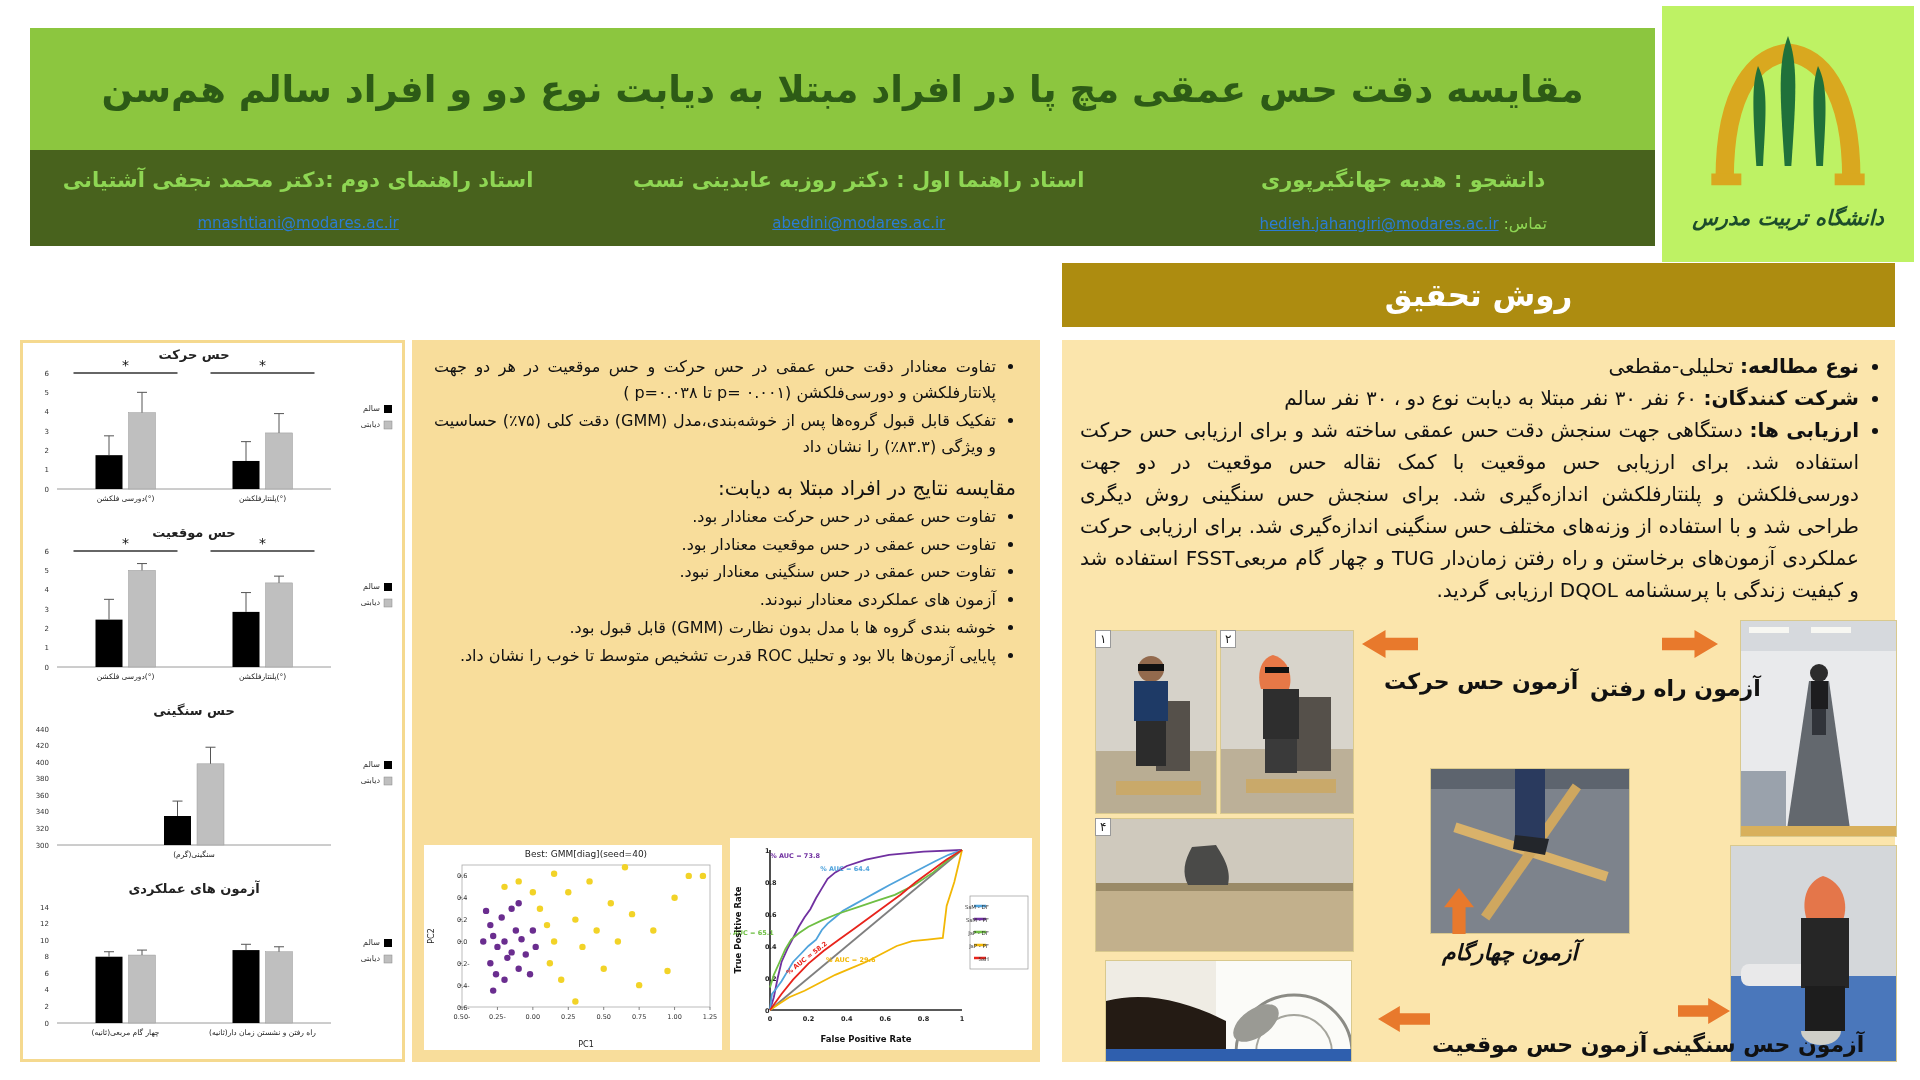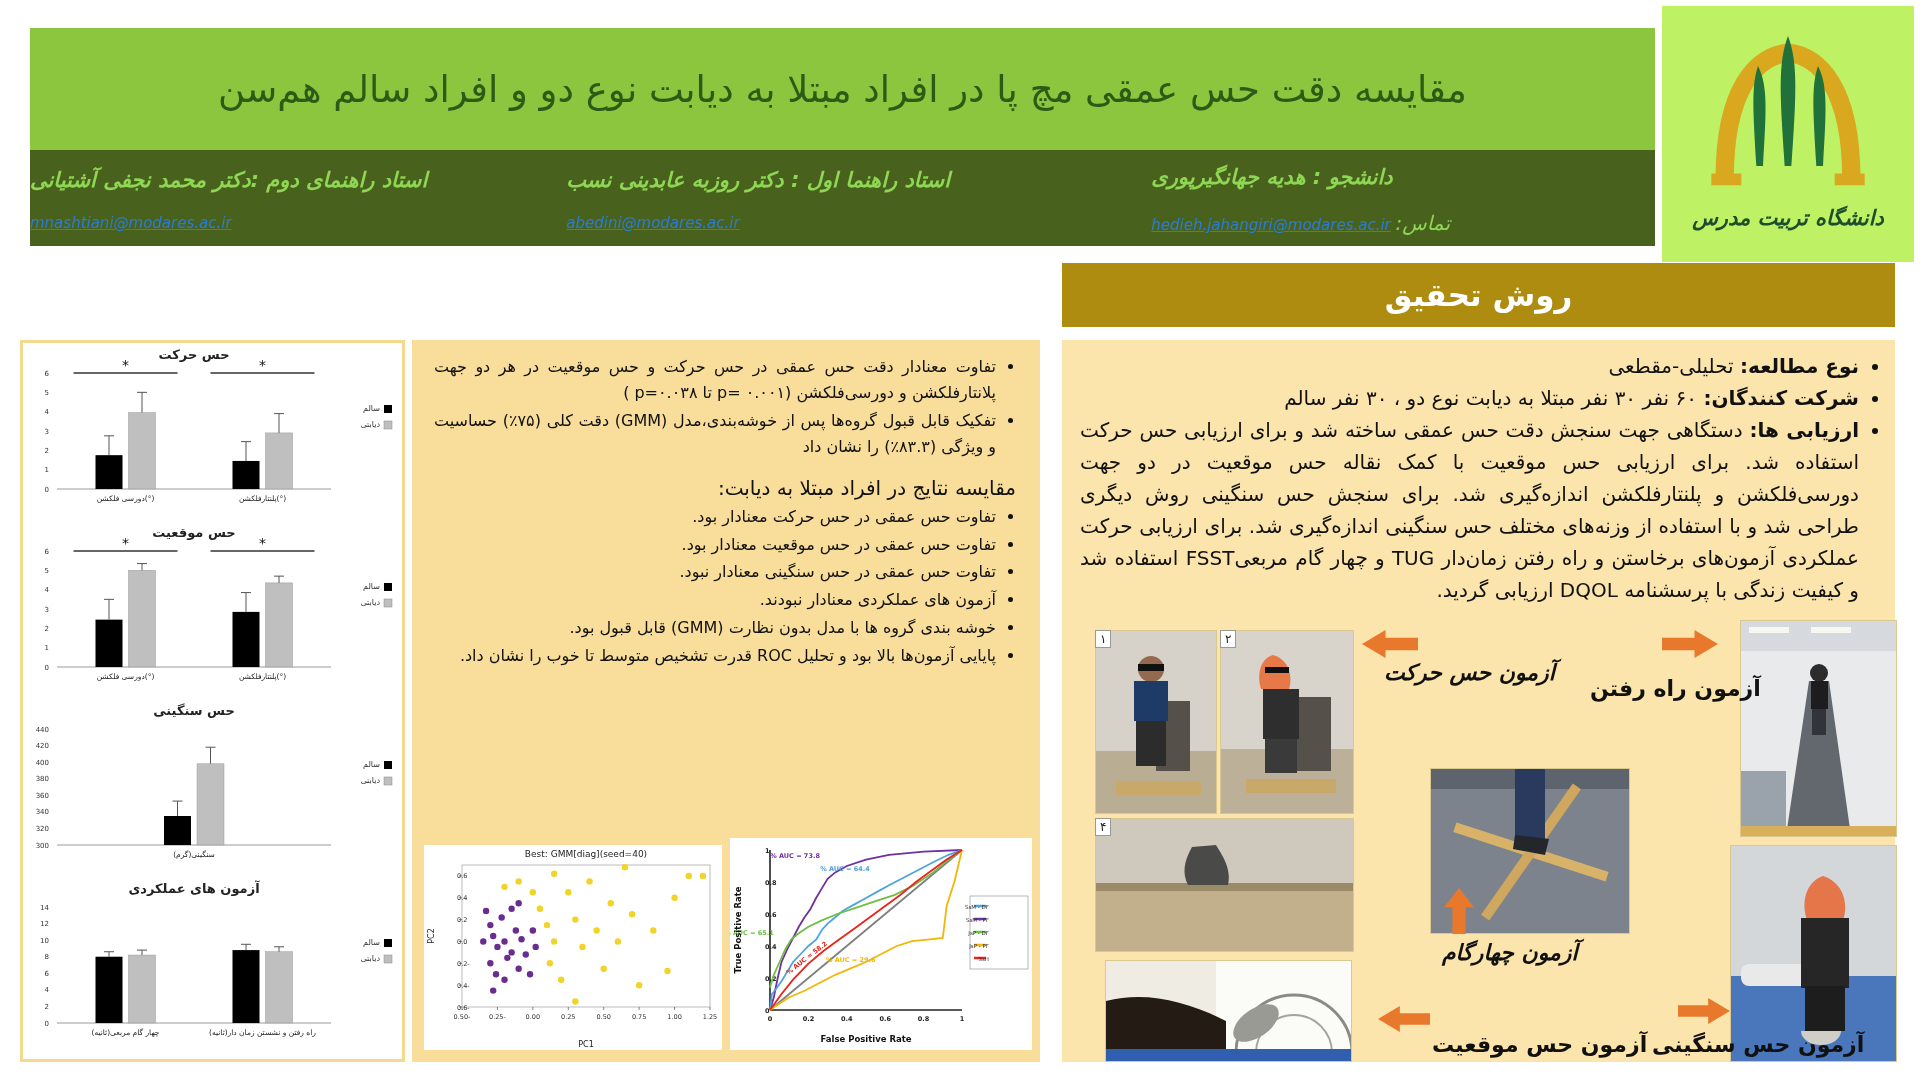--- a/index.html
+++ b/index.html
@@ -2,28 +2,28 @@
 <html><head>
 <meta charset="utf-8">
 <style>
   html,body{margin:0;padding:0;background:#ffffff;}
   .poster{position:relative;width:1920px;height:1080px;background:#fff;
           font-family:"DejaVu Sans",sans-serif;overflow:hidden;}
 
   
   .title-band{position:absolute;left:30px;top:28px;width:1625px;height:122px;
               background:#8cc63f;display:flex;align-items:center;justify-content:center;}
-  .title-band h1{margin:13px;font-size:37px;font-weight:normal;color:#2d5b16;direction:rtl;}
+  .title-band h1{margin:13px;font-size:37px;font-weight:bold;color:#2d5b16;direction:rtl;}
   .credit-band{position:absolute;left:30px;top:150px;width:1625px;height:96px;
                background:#48621d;display:flex;flex-direction:row;direction:rtl;
                align-items:center;}
-  .credit{flex:1;text-align:left;direction:rtl;padding-top:4px;font-style:italic;}
+  .credit{flex:1;text-align:center;direction:rtl;padding-top:4px;}
   .credit .role{color:#8ed653;font-weight:bold;font-size:21px;white-space:nowrap;}
   .credit .mail-line{margin-top:22px;font-size:15px;direction:rtl;}
-  .credit .contact-label{color:#8ed653;font-size:20px;}
+  .credit .contact-label{color:#8ed653;font-size:16px;}
   .credit a{color:#2b7cd3;text-decoration:underline;cursor:pointer;}
 
   .logo-block{position:absolute;left:1662px;top:6px;width:252px;height:256px;
               background:#bef264;text-align:center;}
   .logo-name{font-size:21px;font-weight:bold;font-style:italic;color:#1d4d2b;
              direction:rtl;margin-top:-4px;}
 
   
   .sec-head{position:absolute;top:263px;height:64px;background:#ad8c10;color:#fff;
             display:flex;align-items:center;justify-content:center;
@@ -462,21 +462,21 @@
         <rect width="165" height="215" fill="#d4d7da"></rect>
         <rect y="130" width="165" height="85" fill="#4a77bb"></rect>
         <rect x="10" y="118" width="70" height="22" rx="8" fill="#e9e9ea"></rect>
         <path d="M92 30 c-18 6 -22 28 -16 44 l36 0 c6 -16 0 -38 -20 -44z" fill="#e4764a"></path>
         <path d="M70 72 h48 v70 h-48 z" fill="#262626"></path>
         <rect x="74" y="140" width="40" height="45" fill="#1d1d1d"></rect>
         <path d="M70 185 a20 14 0 0 0 40 0 z" fill="#cfcfc8"></path>
       </svg>
     </div>
 
-    <div class="ph-label" style="left:322px;top:320px;font-style:italic;">آزمون حس حرکت</div>
+    <div class="ph-label" style="left:322px;top:329px;">آزمون حس حرکت</div>
     <div class="ph-label" style="left:528px;top:336px;">آزمون راه رفتن</div>
     <div class="ph-label" style="left:380px;top:600px;font-style:italic;">آزمون چهارگام</div>
     <div class="ph-label" style="left:370px;top:692px;">آزمون حس موقعیت</div>
     <div class="ph-label" style="left:590px;top:692px;">آزمون حس سنگینی</div>
 
     <div class="arrow left" style="left:300px;top:290px;width:56px;height:28px;"></div>
     <div class="arrow right" style="left:600px;top:290px;width:56px;height:28px;"></div>
     <div class="arrow up" style="left:382px;top:548px;width:30px;height:46px;"></div>
     <div class="arrow left" style="left:316px;top:666px;width:52px;height:26px;"></div>
     <div class="arrow right" style="left:616px;top:658px;width:52px;height:26px;"></div>

